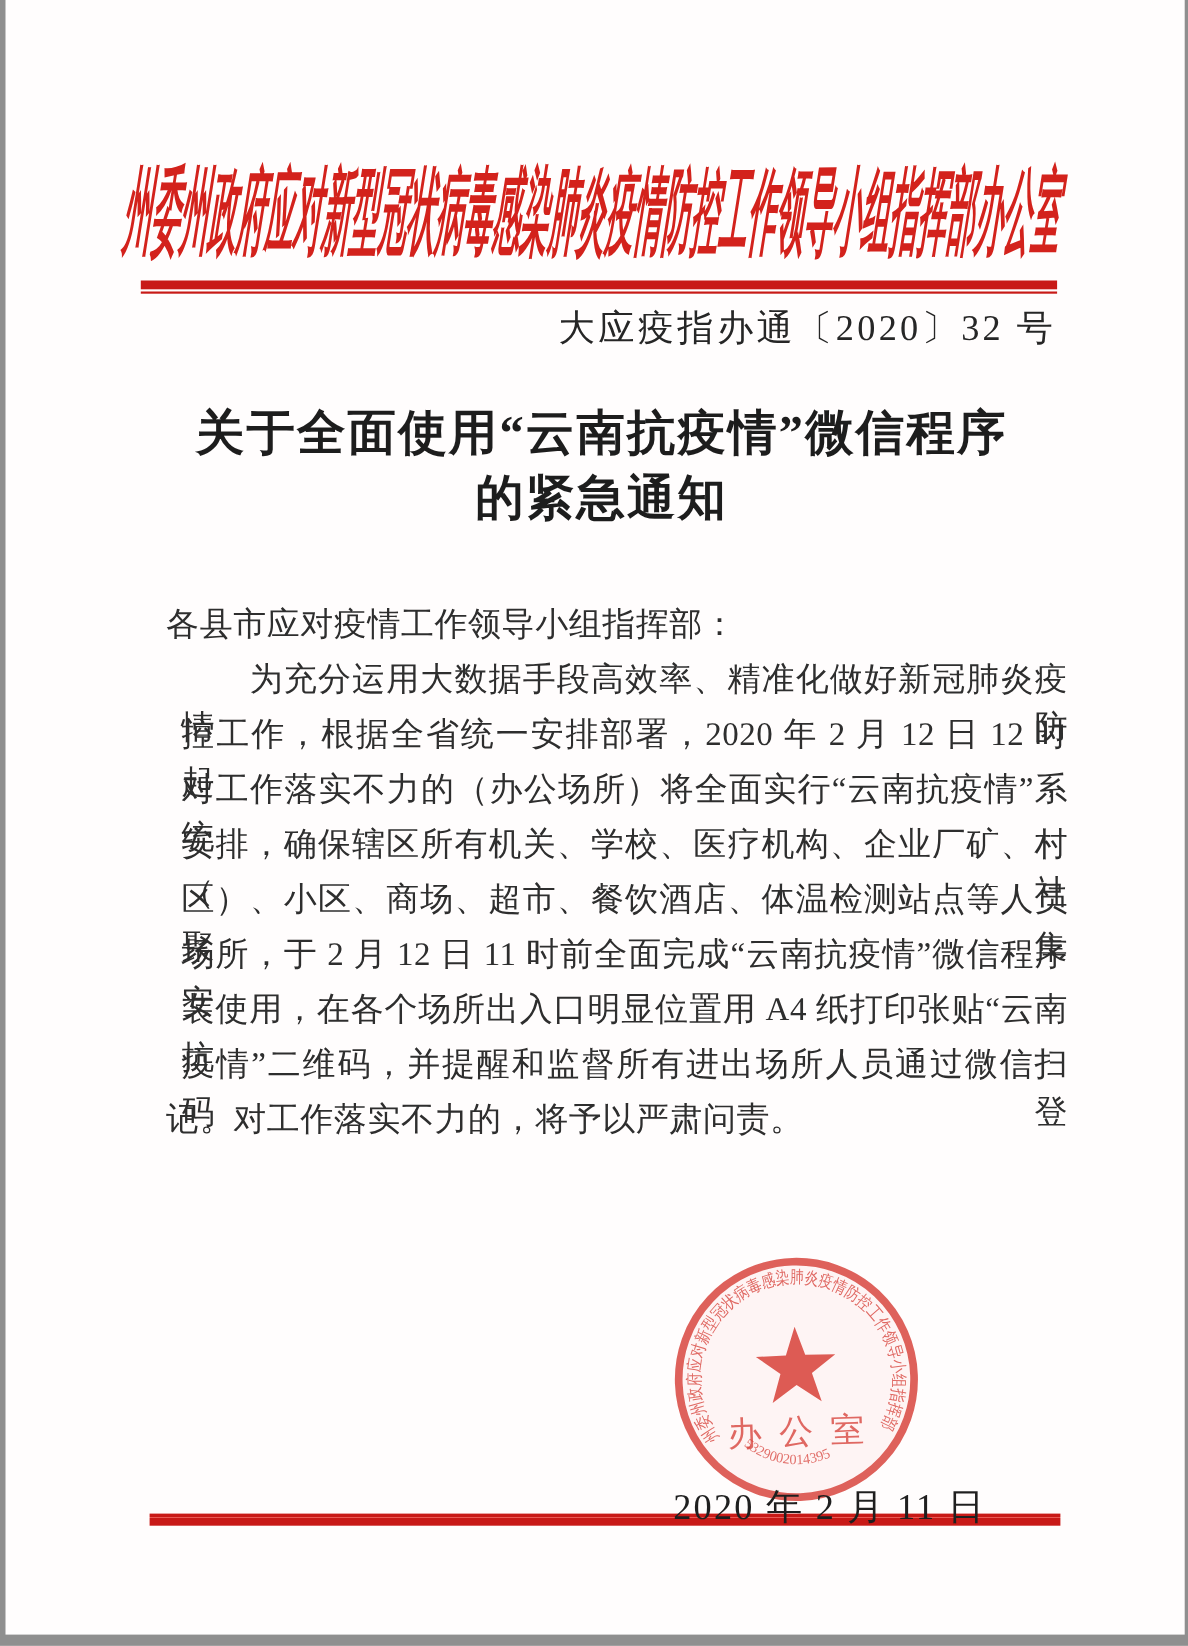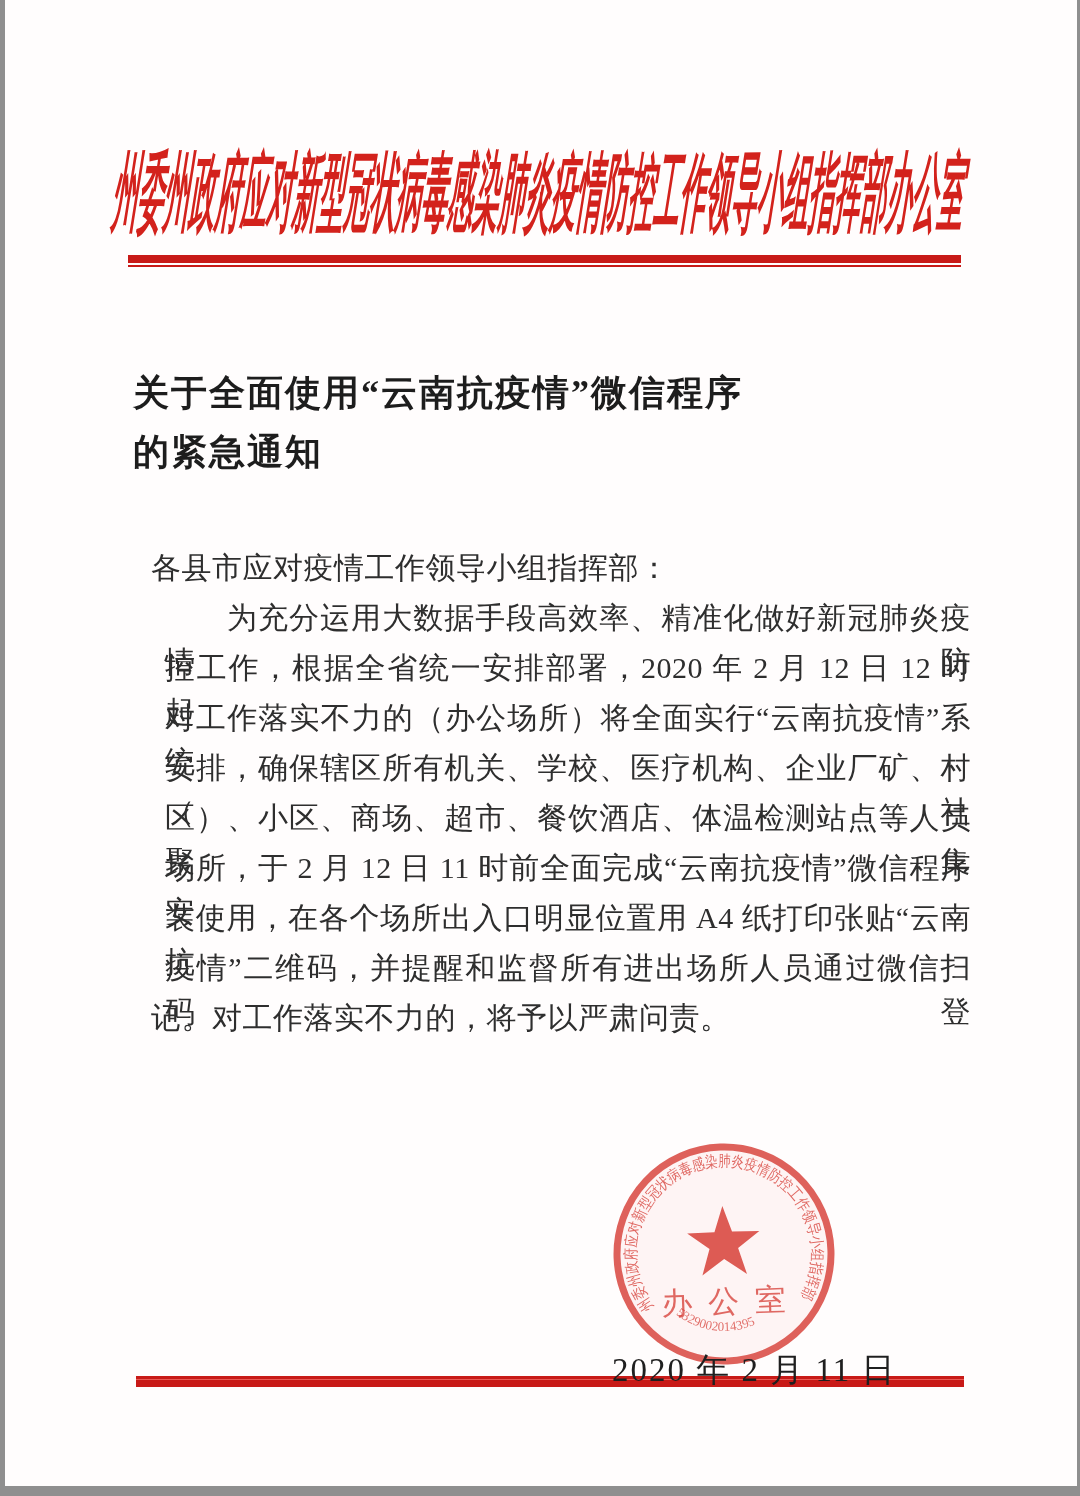--- a/index.html
+++ b/index.html
@@ -41,21 +41,22 @@
     top: 276px; left: 130px; width: 825px;
     text-align: right;
     font-size: 33px;
     color: #262626;
     letter-spacing: 3px;
   }
   
   .title {
     position: absolute;
     top: 364px; left: 128px; width: 828px;
-    font-size: 36px;
+    text-align: center;
+    font-size: 44px;
     font-weight: bold;
     color: #1d1d1d;
     line-height: 59px;
     letter-spacing: 2px;
   }
   
   .body-text {
     position: absolute;
     top: 546px; left: 146px; width: 820px;
     font-size: 30px;
@@ -97,20 +98,21 @@
 
 <div class="page">
 
   <div class="org-header">州委州政府应对新型冠状病毒感染肺炎疫情防控工作领导小组指挥部办公室</div>
 
   <div class="rule-top">
     <div class="thick"></div>
     <div class="thin"></div>
   </div>
 
+  <div class="doc-number">大应疫指办通〔2020〕32 号</div>
 
   <div class="title">
     <div>关于全面使用“云南抗疫情”微信程序</div>
     <div>的紧急通知</div>
   </div>
 
   <div class="body-text">
     <div class="line">各县市应对疫情工作领导小组指挥部：</div>
     <div class="line jl">　　为充分运用大数据手段高效率、精准化做好新冠肺炎疫情防</div>
     <div class="line jl">控工作，根据全省统一安排部署，2020 年 2 月 12 日 12 时起，</div>

